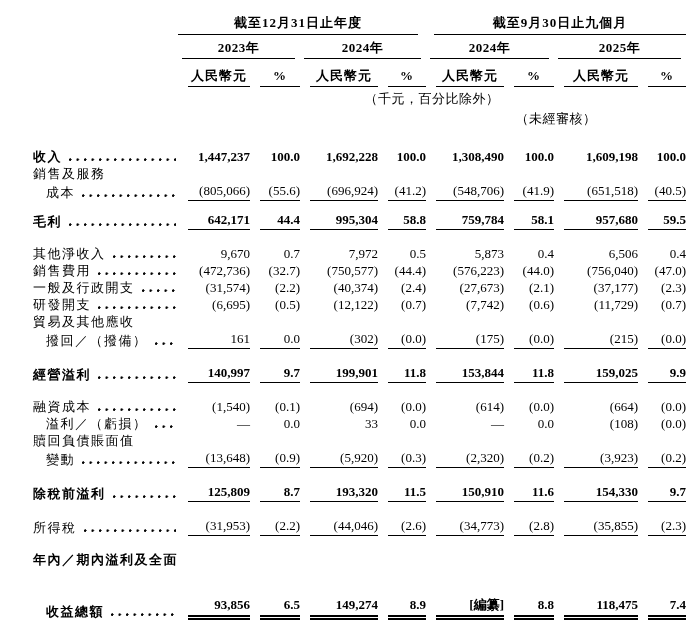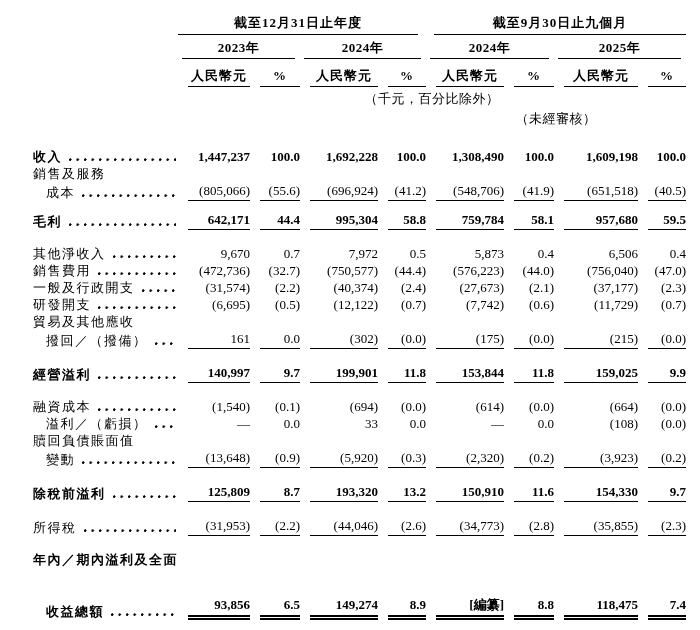--- a/index.html
+++ b/index.html
@@ -634,21 +634,21 @@
           <td class="num u">
             <span class="cell">125,809</span>
           </td>
           <td class="num u">
             <span class="cell">8.7</span>
           </td>
           <td class="num u">
             <span class="cell">193,320</span>
           </td>
           <td class="num u">
-            <span class="cell">13.2</span>
+            <span class="cell">11.5</span>
           </td>
           <td class="num u">
             <span class="cell">150,910</span>
           </td>
           <td class="num u">
             <span class="cell">11.6</span>
           </td>
           <td class="num u">
             <span class="cell">154,330</span>
           </td>

